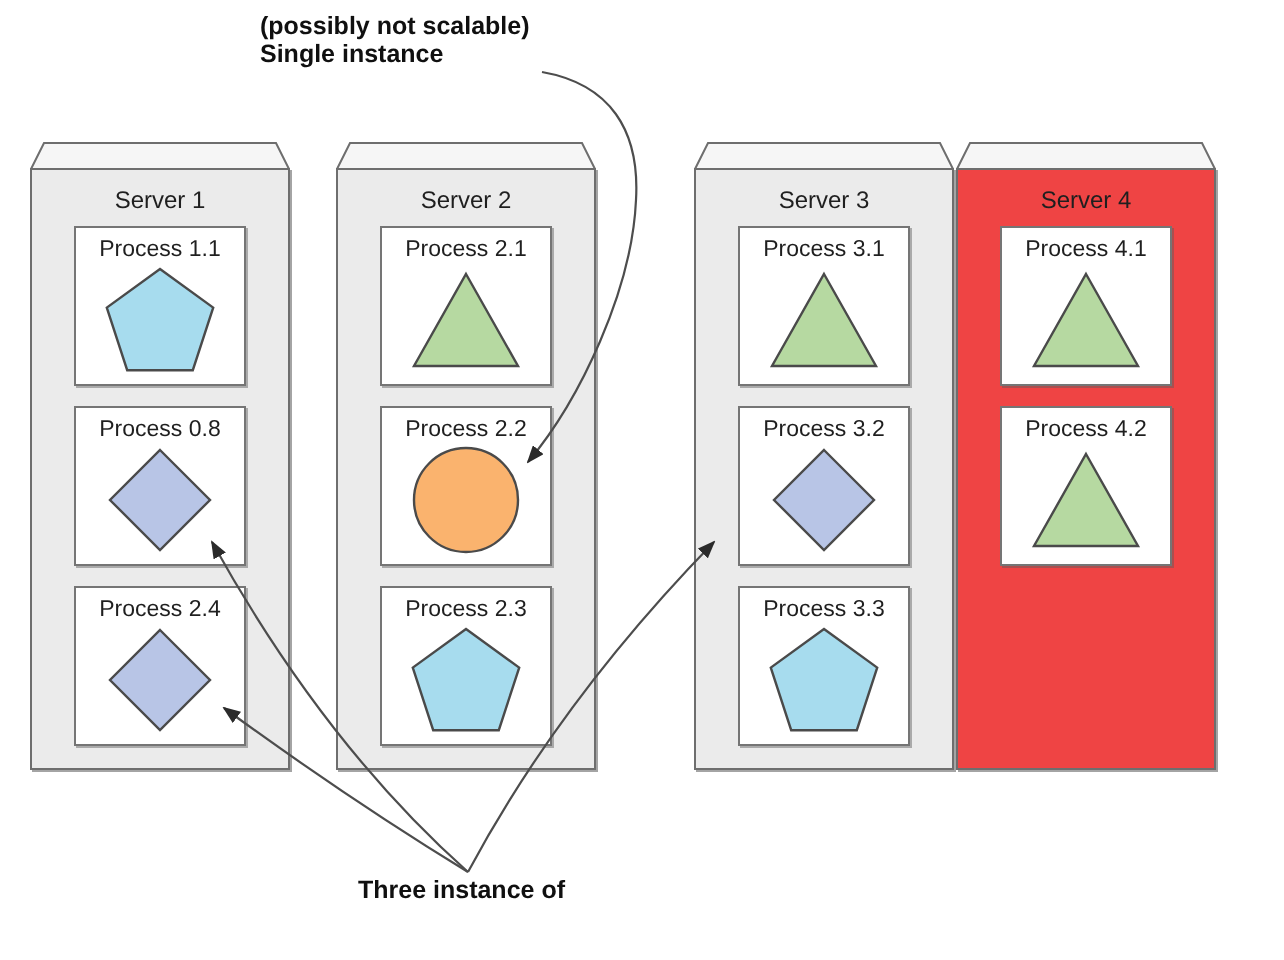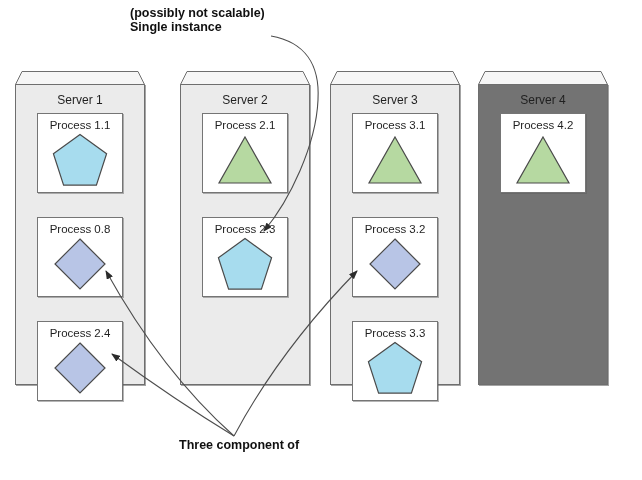--- a/index.html
+++ b/index.html
@@ -12,21 +12,21 @@
   .face{
     box-sizing:border-box;width:130px;height:301px;margin-top:-1px;
     border:1px solid #6e6e6e;
     box-shadow:1px 1px 0 rgba(90,90,90,.55);
   }
   .server-title{
     height:28px;line-height:30px;text-align:center;
     font-size:12px;color:#1f1f1f;
   }
   .process{
-    box-sizing:border-box;width:86px;height:80px;margin:0 auto 24px auto;
+    box-sizing:border-box;width:86px;height:80px;margin:0 auto 10px auto;
     background:#ffffff;border:1px solid #757575;
     box-shadow:1px 1px 0 rgba(90,90,90,.45);
     display:flex;flex-direction:column;align-items:center;justify-content:center;
   }
   .process-label{font-size:11.5px;color:#1f1f1f;margin-top:5px;}
   .shape-wrap{flex:1;display:flex;align-items:center;justify-content:center;padding-bottom:4px;}
   .shape-wrap svg{display:block;}
   .overlay{position:absolute;left:0;top:0;pointer-events:none;z-index:5;}
   .annotation{
     position:absolute;z-index:6;color:#101010;font-weight:bold;
@@ -64,45 +64,53 @@
           <div class="process">
             <div class="process-label">Process 2.4</div>
             <div class="shape-wrap">
               <svg width="52" height="52" viewBox="0 0 52 52" fill="#b8c5e6" stroke="#4a4a4a" stroke-width="1.2">
                 <polygon points="26,1 51,26 26,51 1,26"></polygon>
               </svg>
             </div>
           </div>
         </div>
       </div>
-      <div class="server" style="left: 180px; border-radius: 13px;">
+      <div class="server" style="left: 168px; border-radius: 13px;">
         <svg class="roof" width="130" height="14" viewBox="0 0 130 14">
           <polygon points="7,0.5 123,0.5 129.5,13.5 0.5,13.5" fill="#f6f6f6" stroke="#6e6e6e" stroke-width="1"></polygon>
         </svg>
         <div class="face" style="background:#ebebeb">
           <div class="server-title">Server 2</div>
           <div class="process">
             <div class="process-label">Process 2.1</div>
             <div class="shape-wrap">
               <svg width="56" height="50" viewBox="0 0 56 50" fill="#b6d9a1" stroke="#4a4a4a" stroke-width="1.2">
                 <polygon points="28,2 54,48 2,48"></polygon>
               </svg>
             </div>
           </div>
           <div class="process">
+            <div class="process-label">Process 2.2</div>
+            <div class="shape-wrap">
+              <svg width="54" height="54" viewBox="0 0 54 54" fill="#fab36e" stroke="#4a4a4a" stroke-width="1.2">
+                <circle cx="27" cy="27" r="26"></circle>
+              </svg>
+            </div>
+          </div>
+          <div class="process">
             <div class="process-label">Process 2.3</div>
             <div class="shape-wrap">
               <svg width="56" height="54" viewBox="0 0 56 54" fill="#a7dcee" stroke="#4a4a4a" stroke-width="1.2">
                 <polygon points="28,1.5 54.6,20.8 44.4,52.1 11.6,52.1 1.4,20.8"></polygon>
               </svg>
             </div>
           </div>
         </div>
       </div>
-      <div class="server" style="left: 306px; padding-left: 24px;">
+      <div class="server" style="left: 323px; padding-left: 24px;">
         <svg class="roof" width="130" height="14" viewBox="0 0 130 14">
           <polygon points="7,0.5 123,0.5 129.5,13.5 0.5,13.5" fill="#f6f6f6" stroke="#6e6e6e" stroke-width="1"></polygon>
         </svg>
         <div class="face" style="background:#ebebeb">
           <div class="server-title">Server 3</div>
           <div class="process">
             <div class="process-label">Process 3.1</div>
             <div class="shape-wrap">
               <svg width="56" height="50" viewBox="0 0 56 50" fill="#b6d9a1" stroke="#4a4a4a" stroke-width="1.2">
                 <polygon points="28,2 54,48 2,48"></polygon>
@@ -124,22 +132,30 @@
                 <polygon points="28,1.5 54.6,20.8 44.4,52.1 11.6,52.1 1.4,20.8"></polygon>
               </svg>
             </div>
           </div>
         </div>
       </div>
       <div class="server" style="left: 478px;">
         <svg class="roof" width="130" height="14" viewBox="0 0 130 14">
           <polygon points="7,0.5 123,0.5 129.5,13.5 0.5,13.5" fill="#f6f6f6" stroke="#6e6e6e" stroke-width="1"></polygon>
         </svg>
-        <div class="face" style="background:#737373">
+        <div class="face" style="background:#ef4444">
           <div class="server-title">Server 4</div>
+          <div class="process">
+            <div class="process-label">Process 4.1</div>
+            <div class="shape-wrap">
+              <svg width="56" height="50" viewBox="0 0 56 50" fill="#b6d9a1" stroke="#4a4a4a" stroke-width="1.2">
+                <polygon points="28,2 54,48 2,48"></polygon>
+              </svg>
+            </div>
+          </div>
           <div class="process">
             <div class="process-label">Process 4.2</div>
             <div class="shape-wrap">
               <svg width="56" height="50" viewBox="0 0 56 50" fill="#b6d9a1" stroke="#4a4a4a" stroke-width="1.2">
                 <polygon points="28,2 54,48 2,48"></polygon>
               </svg>
             </div>
           </div>
         </div>
       </div>
@@ -156,16 +172,16 @@
     <path class="ann-line" d="M 234 436 Q 175 400 112 354" fill="none" stroke-width="1.1" marker-end="url(#arrowhead)" stroke="#4d4d4d"></path>
     <path class="ann-line" d="M 234 436 Q 280 350 357 271" fill="none" stroke-width="1.1" marker-end="url(#arrowhead)" stroke="#4d4d4d"></path>
   </svg>
 
   <div class="annotation" style="left:130px;top:7px">
     <div>(possibly not scalable)</div>
     <div>Single instance</div>
   </div>
 
   <div class="annotation" style="left:179px;top:439px">
-    <div>Three component of</div>
+    <div>Three instance of</div>
   </div>
 
 </div>
 
 </body></html>

